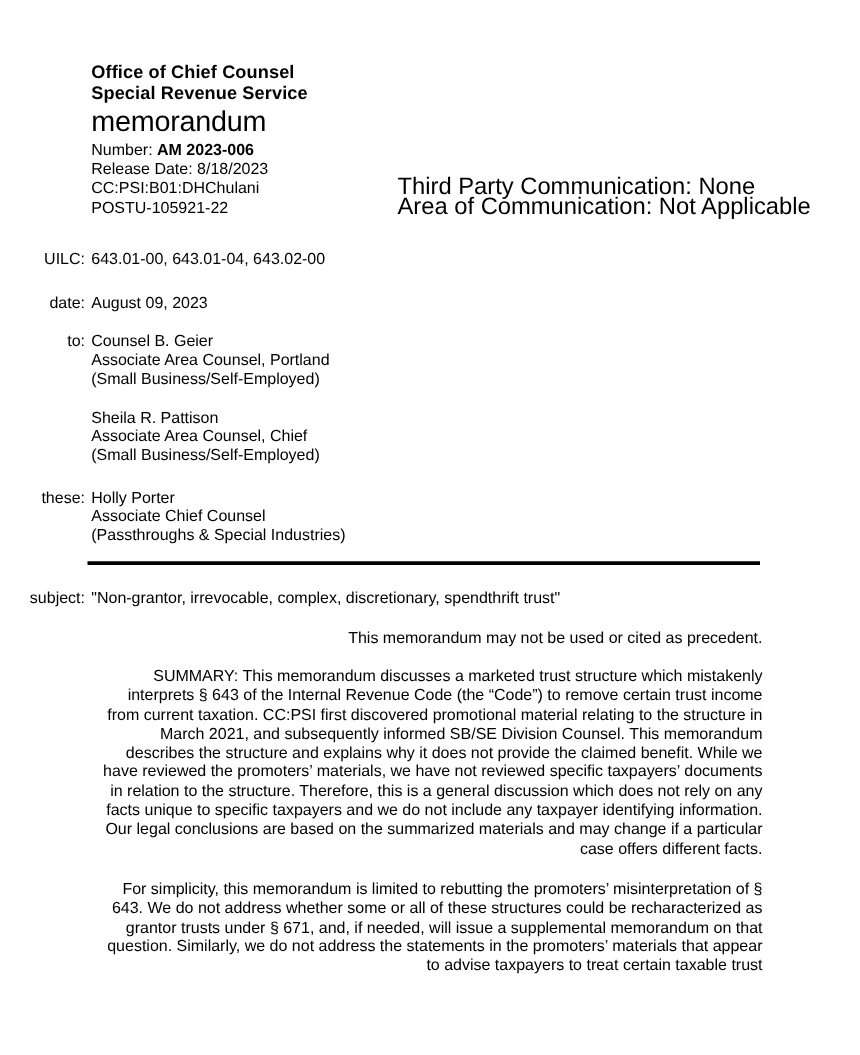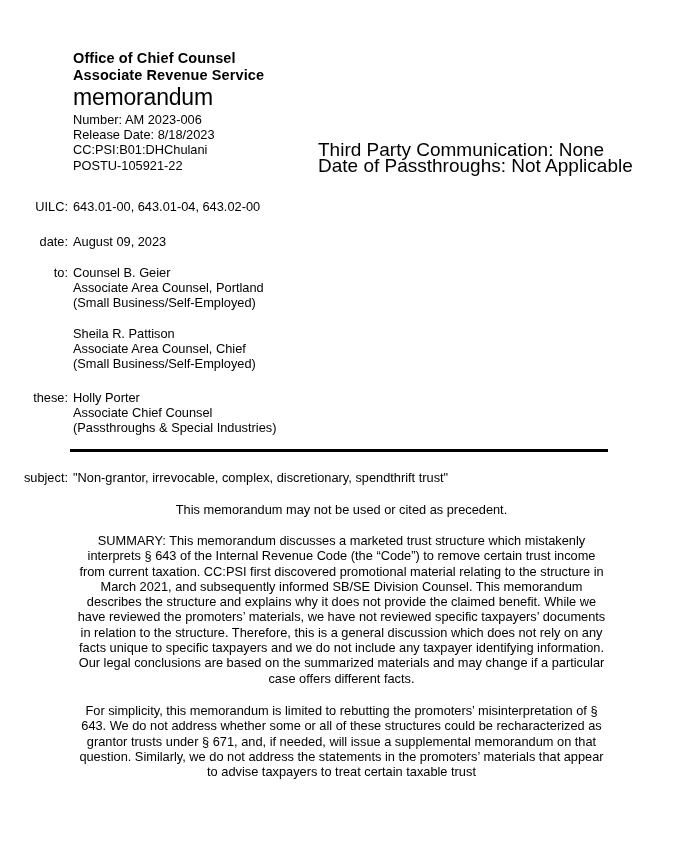--- a/index.html
+++ b/index.html
@@ -61,21 +61,21 @@
     display: inline-block;
   }
   .meta-right {
     position: absolute;
     left: 245px;
     top: 0;
     font-size: 19px;
     line-height: 15.2px;
     white-space: nowrap;
   }
-  .b { font-weight: normal; }
+  .b { font-weight: bold; }
 
   
   .field {
     position: absolute;
     left: 0;
     width: 688px;
   }
   .field-label {
     position: absolute;
     left: 2px;
@@ -109,49 +109,49 @@
     background: #000000;
   }
 
   
   .para {
     position: absolute;
     left: 73px;
     width: 537px;
     font-size: 12.8px;
     line-height: 15.3px;
-    text-align: center;
+    text-align: right;
   }
 </style>
 </head>
 <body>
 
 <div class="page">
 
   <div class="letterhead">
     <div class="lh-line1">Office of Chief Counsel</div>
-    <div class="lh-line2">Associate Revenue Service</div>
+    <div class="lh-line2">Special Revenue Service</div>
     <div class="lh-memorandum">memorandum</div>
 
     <div class="meta-grid">
       <div class="meta-row">
         <span class="meta-left">Number:</span>
         <span class="b">AM 2023-006</span>
       </div>
       <div class="meta-row">
         <span class="meta-left">Release Date:</span>
         <span>8/18/2023</span>
       </div>
       <div class="meta-row">
         <span class="meta-left">CC:PSI:B01:DHChulani</span>
         <span class="meta-right">Third Party Communication: None</span>
       </div>
       <div class="meta-row">
         <span class="meta-left">POSTU-105921-22</span>
-        <span class="meta-right">Date of Passthroughs: Not Applicable</span>
+        <span class="meta-right">Area of Communication: Not Applicable</span>
       </div>
     </div>
   </div>
 
   <div class="field" style="top:199px;">
     <div class="field-label">UILC:</div>
     <div class="field-body">643.01-00, 643.01-04, 643.02-00</div>
   </div>
 
   <div class="field" style="top:234px;">

